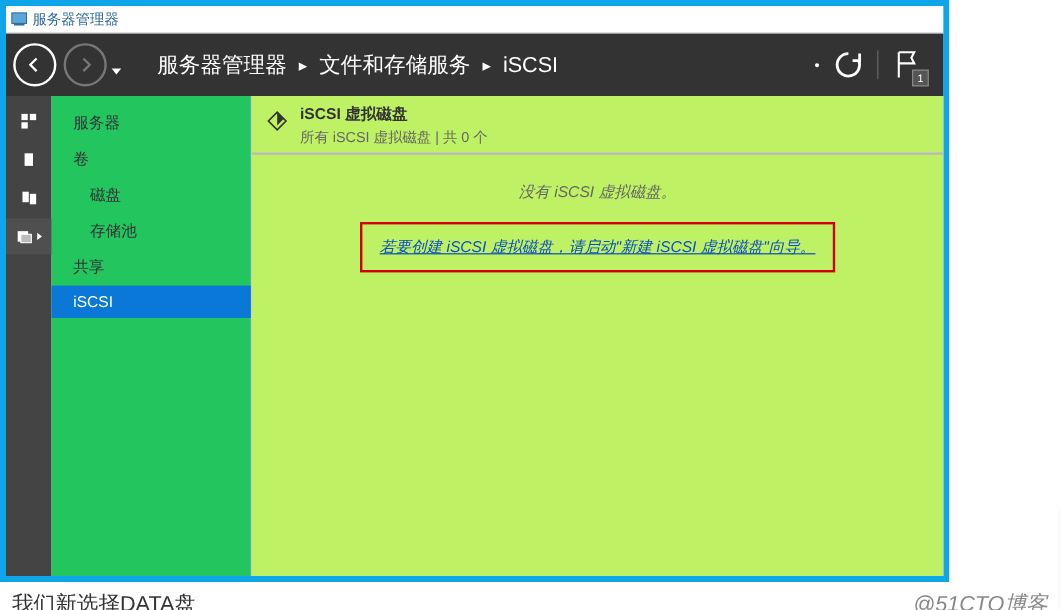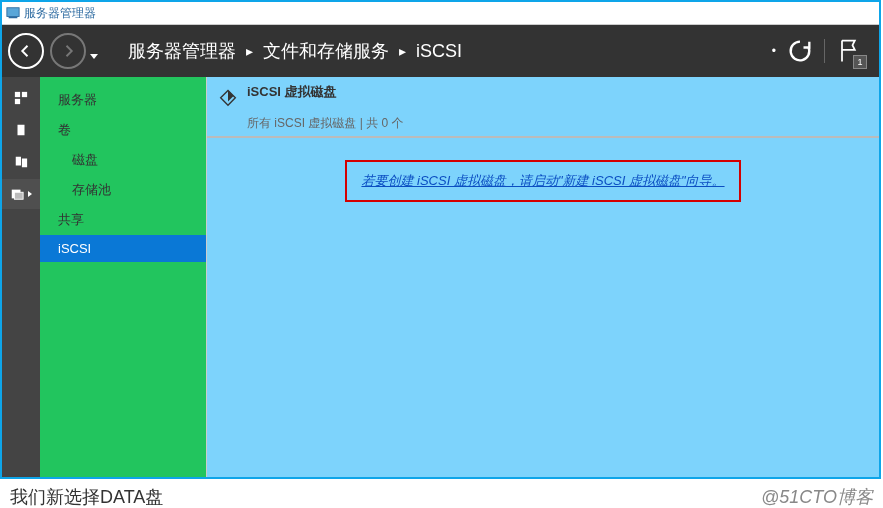--- a/index.html
+++ b/index.html
@@ -1,16 +1,16 @@
 <!DOCTYPE html>
 <html><head>
 <meta charset="utf-8">
 <style>
 html,body{margin:0;padding:0;font-family:"Microsoft YaHei","Segoe UI",sans-serif;font-size:12px;color:#333;background:#fff;width:883px}
-.window{border:2px solid #0ea5e9;width:881px;box-sizing:border-box}
+.window{border:5px solid #0ea5e9;width:791px;box-sizing:border-box}
 .titlebar{height:22px;background:#fff;display:flex;align-items:center;padding:0 4px;border-bottom:1px solid #ccc}
 .titlebar .app-icon{width:14px;height:14px;margin-right:4px}
 .titlebar .title{color:#2c6aa0;font-size:12px}
 .toolbar{height:52px;background:#333;display:flex;align-items:center;color:#fff}
 .navcircle{width:36px;height:36px;border-radius:50%;border:2px solid #fff;display:flex;align-items:center;justify-content:center;margin-left:6px;box-sizing:border-box}
 .navcircle.disabled{border-color:#777}
 .navcircle svg{width:18px;height:18px}
 .crumbs{font-size:18px;margin-left:30px;display:flex;align-items:center;gap:10px;color:#fff}
 .crumbs .sep{font-size:14px;color:#fff}
 .toolbar-right{margin-left:auto;display:flex;align-items:center;gap:10px;padding-right:16px;color:#fff}
@@ -20,25 +20,25 @@
 .body{display:flex;height:400px;background:#fff}
 .iconbar{width:38px;background:#444;display:flex;flex-direction:column;align-items:center;padding-top:6px;gap:2px}
 .iconbar .irow{width:38px;height:30px;display:flex;align-items:center;justify-content:center;color:#fff}
 .iconbar .irow.active{background:#4f4f4f}
 .iconbar svg{width:14px;height:14px}
 .sidenav{width:166px;border-right:1px solid #ccc;padding-top:8px;background:#22c55e}
 .sidenav ul{list-style:none;margin:0;padding:0}
 .sidenav li{padding:6px 10px 6px 18px;cursor:default;font-size:13px}
 .sidenav li.sub{padding-left:32px;font-size:13px}
 .sidenav li.active{background:#0a78d6;color:#fff}
-.content{flex:1;background:#7dd3fc;position:relative}
+.content{flex:1;background:#bef264;position:relative}
 .panelhead{display:flex;align-items:flex-start;gap:8px;padding:6px 10px 4px 10px;border-bottom:2px solid #bbb}
 .panelhead .diskicn{margin-top:2px}
 .panelhead .ptitle{font-weight:bold;font-size:13px}
-.panelhead .psub{color:#666;font-size:12px;margin-top:14px}
+.panelhead .psub{color:#666;font-size:12px;margin-top:2px}
 .panelmsg{margin:22px auto 0 auto;width:560px;text-align:center}
 .none{color:#666;font-style:italic;font-size:13px;margin-bottom:16px}
 .linkbox{border:2px solid #d40000;padding:10px 14px;display:inline-block}
 .linkbox a{color:#0b4ec2;font-style:italic;font-size:13px;text-decoration:underline}
 .caption{padding:6px 10px;font-size:18px;color:#333;display:flex;justify-content:space-between;align-items:center}
 .watermark{color:#888;font-size:18px;font-style:italic}
 .smallarrow{border-left:4px solid #fff;border-top:3px solid transparent;border-bottom:3px solid transparent;display:inline-block;margin-left:4px}
 .down-caret{width:0;height:0;border-left:4px solid transparent;border-right:4px solid transparent;border-top:5px solid #fff;display:inline-block;margin-left:4px;margin-top:10px}
 </style>
 </head>
@@ -144,20 +144,21 @@
               <path d="M12 6l6 6-6 6" fill="#333"></path>
             </svg>
         </span>
         <div>
           <div class="ptitle">iSCSI 虚拟磁盘</div>
           <div class="psub">所有 iSCSI 虚拟磁盘 | 共 0 个</div>
         </div>
       </div>
 
       <div class="panelmsg">
+        <div class="none">没有 iSCSI 虚拟磁盘。</div>
         <div class="linkbox">
           <a href="#">若要创建 iSCSI 虚拟磁盘，请启动"新建 iSCSI 虚拟磁盘"向导。</a>
         </div>
       </div>
     </div>
 
   </div>
 </div>
 
 <div class="caption">

